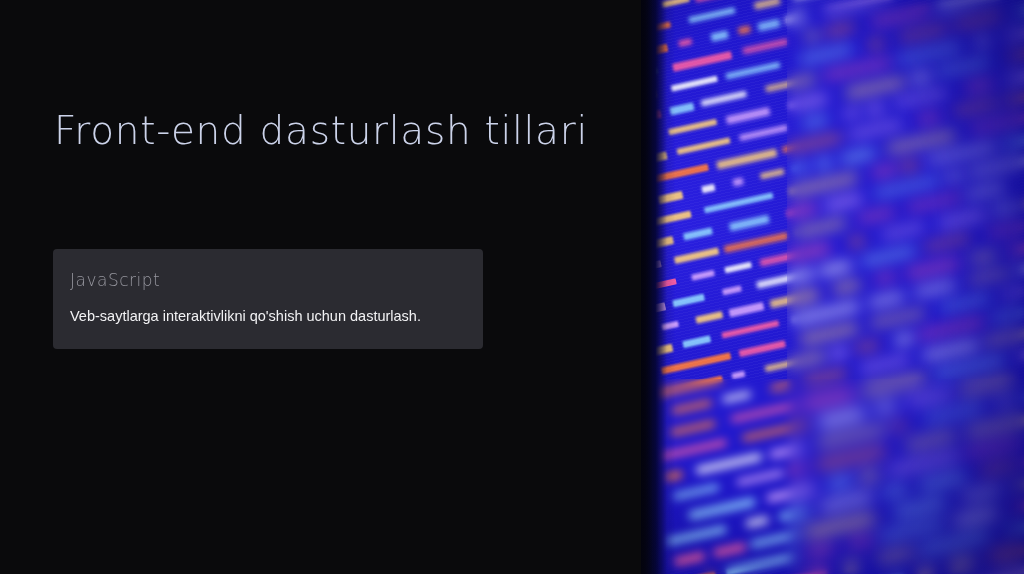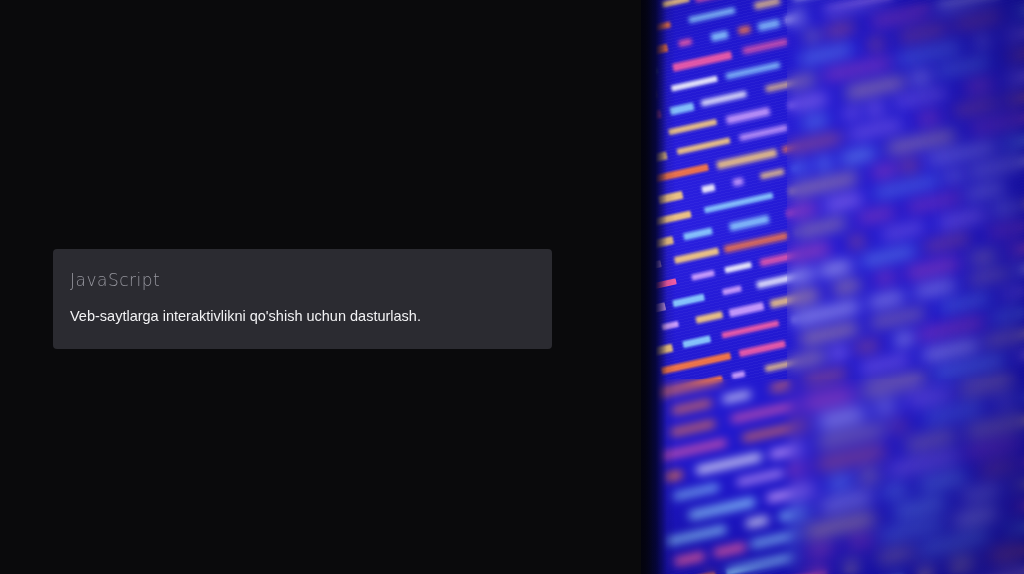--- a/index.html
+++ b/index.html
@@ -56,21 +56,21 @@
     gap: 14px;
   }
 
   .card {
     background: #2b2b31;
     border-radius: 4px;
     box-sizing: border-box;
     padding: 21px 17px 20px 17px;
   }
   .card.half { width: 259px; min-height: 119px; }
-  .card.full { width: 499px; min-height: 94px; margin-top: 14px; }
+  .card.full { width: 430px; min-height: 94px; margin-top: 14px; }
 
   .card-heading {
     font-family: "DejaVu Sans", sans-serif;
     font-size: 17px;
     font-weight: 300;
     letter-spacing: 0.5px;
     color: #96969e;
     margin: 0 0 14px 0;
     line-height: 1.2;
   }
@@ -162,20 +162,21 @@
     pointer-events: none;
   }
 </style>
 </head>
 <body>
 
 <div class="slide">
 
   <div class="content-panel">
 
+    <div class="slide-title">Front-end dasturlash tillari</div>
 
     <div class="cards">
 
 
       <div class="card full">
         <div class="card-heading">JavaScript</div>
         <div class="card-body">Veb-saytlarga interaktivlikni qo'shish uchun dasturlash.</div>
       </div>
 
     </div>

